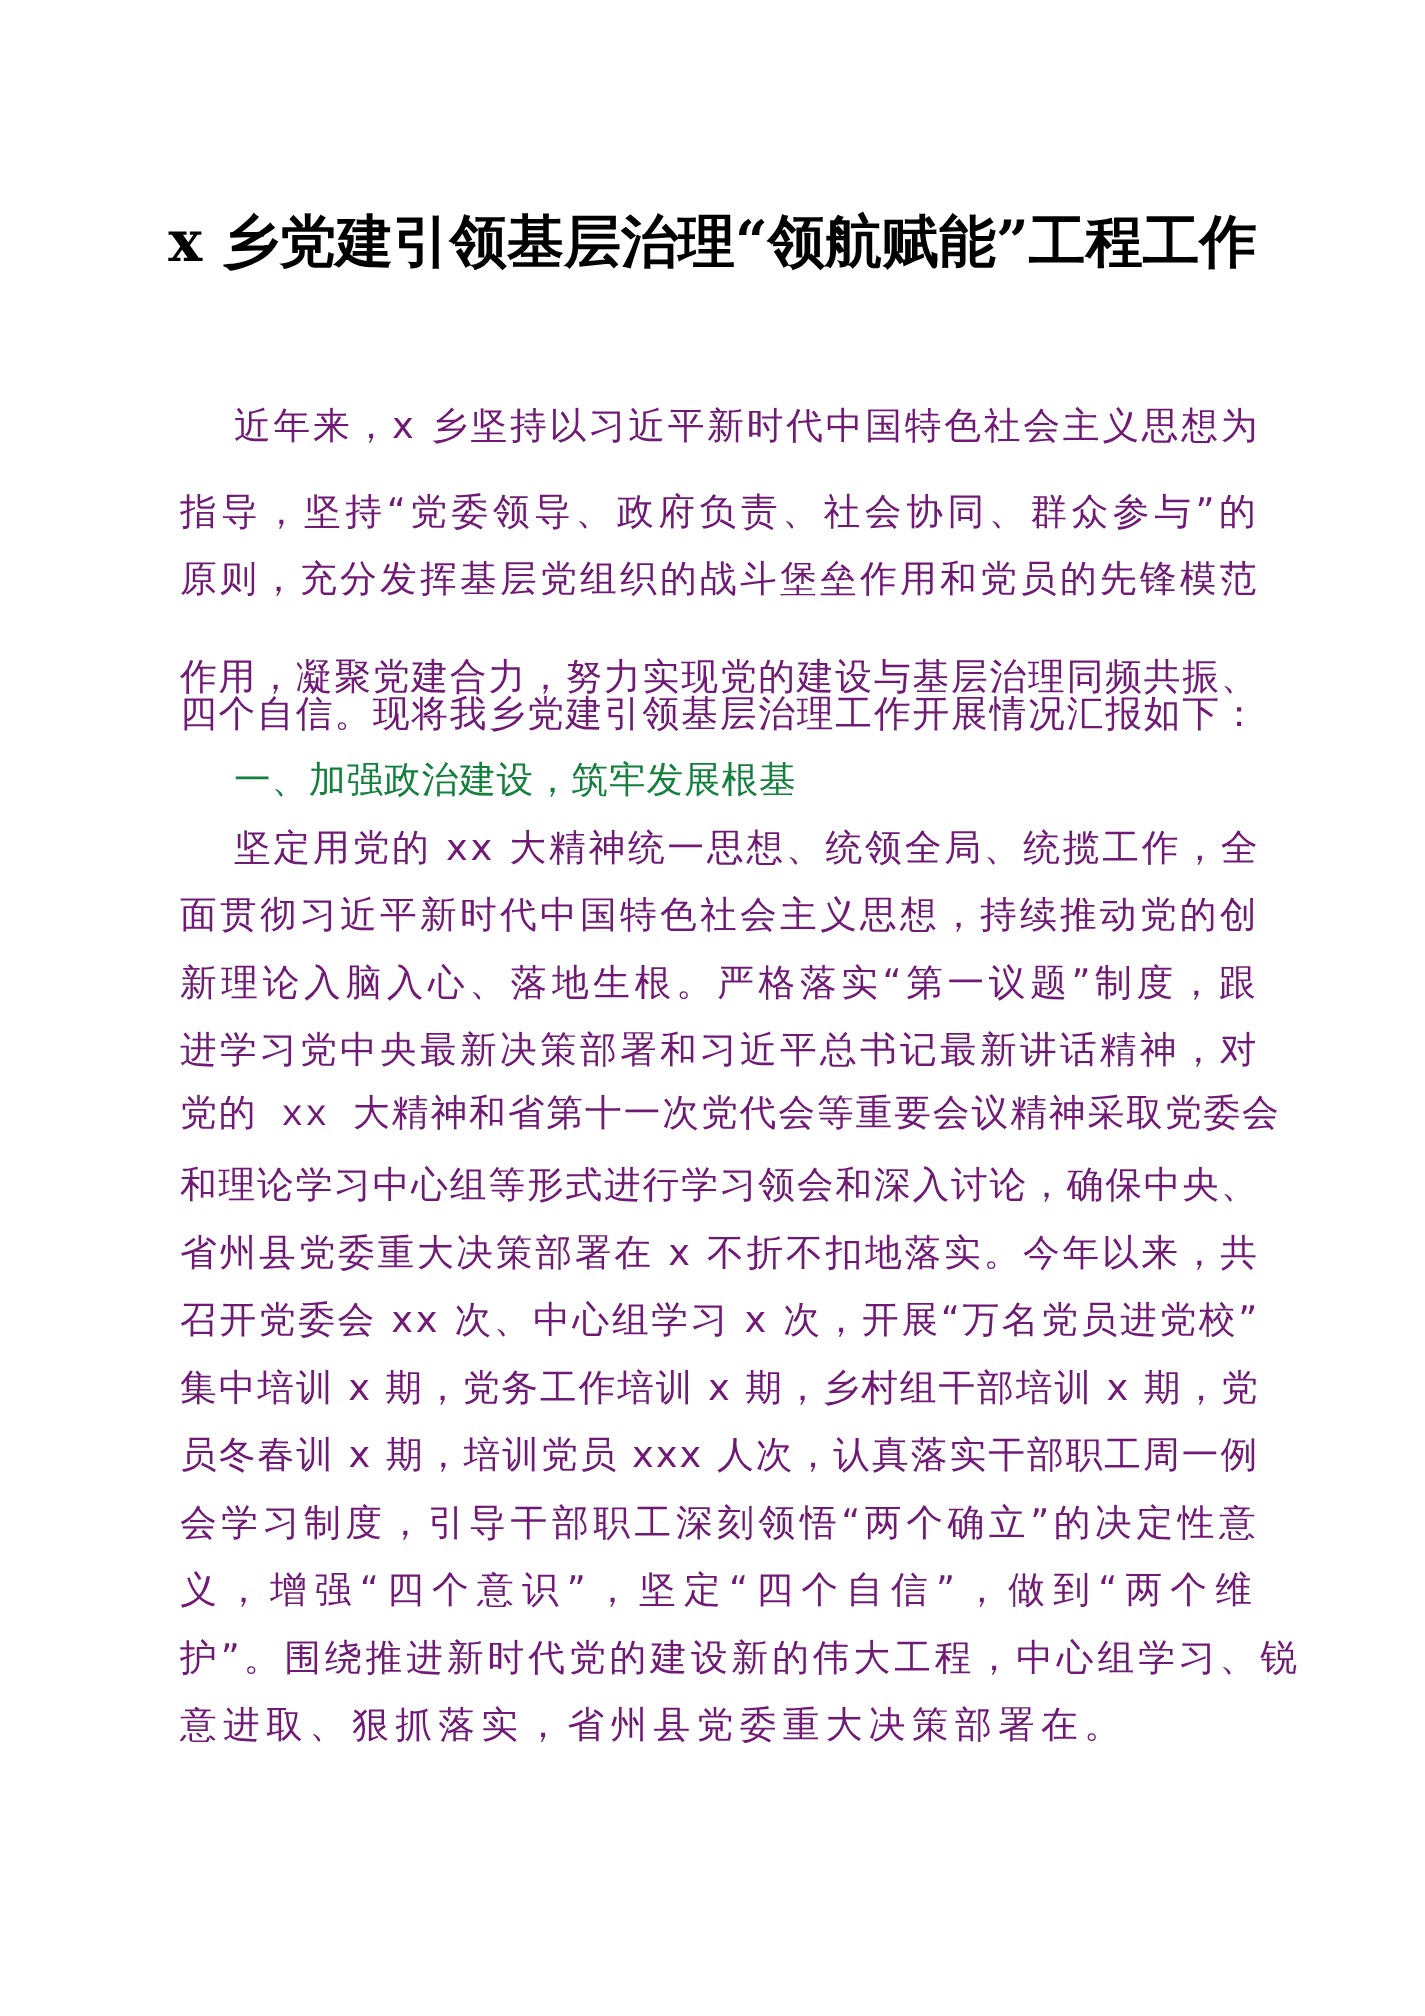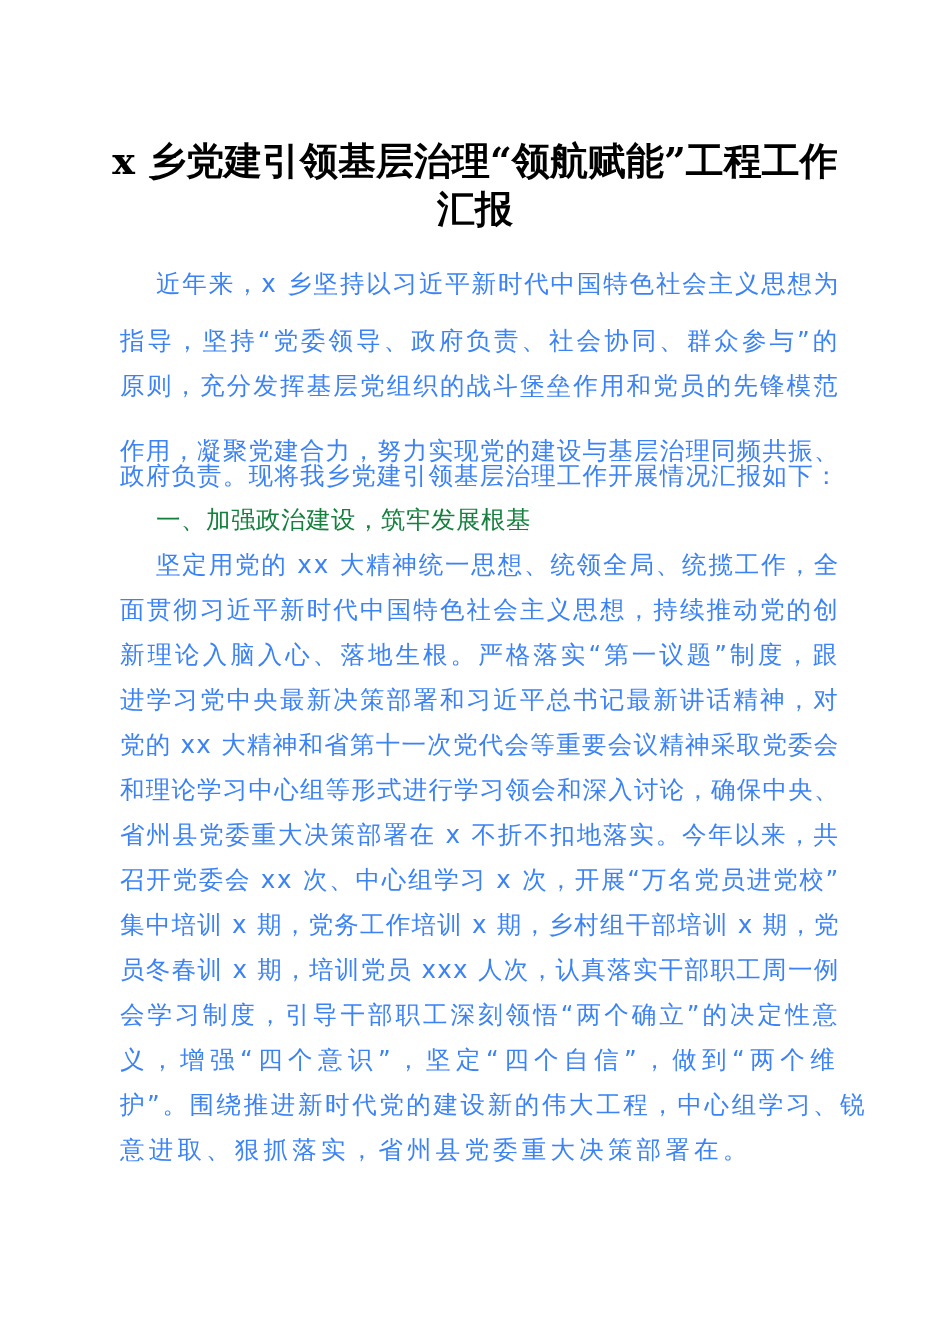--- a/index.html
+++ b/index.html
@@ -47,59 +47,58 @@
     }
     .line {
       position: absolute;
       left: 0;
       height: 36px;
       line-height: 36px;
       font-size: 24.5px;
       white-space: nowrap;
       font-family: "DejaVu Sans", "Liberation Sans", sans-serif;
       font-weight: normal;
-      color: #3b82f6;
+      color: #701a75;
       letter-spacing: 4.2px;
       text-align: justify;
     }
     .line.indent {
       left: 36px;
     }
     .heading {
       font-family: "DejaVu Sans", "Liberation Sans", sans-serif;
       font-weight: normal;
       letter-spacing: 0.5px;
       color: #15803d;
     }
   </style>
 </head>
 <body>
 
 <div class="page">
 
   <div class="title">
     <span class="tline">x 乡党建引领基层治理“领航赋能”工程工作</span>
-    <span class="tline">汇报</span>
   </div>
 
   <div class="body-lines">
 
     <div class="line indent" style="top: 16px; letter-spacing: 1.82963px;">近年来，x 乡坚持以习近平新时代中国特色社会主义思想为</div>
     <div class="line" style="top: 73px; letter-spacing: 3.05185px;">指导，坚持“党委领导、政府负责、社会协同、群众参与”的</div>
     <div class="line" style="top: 118px; letter-spacing: 2.16296px;">原则，充分发挥基层党组织的战斗堡垒作用和党员的先锋模范</div>
     <div class="line" style="top: 163px; letter-spacing: 1.2px; margin-top: 20px;">作用，凝聚党建合力，努力实现党的建设与基层治理同频共振、</div>
-    <div class="line" style="top: 208px; letter-spacing: 1.2px;">政府负责。现将我乡党建引领基层治理工作开展情况汇报如下：</div>
+    <div class="line" style="top: 208px; letter-spacing: 1.2px;">四个自信。现将我乡党建引领基层治理工作开展情况汇报如下：</div>
 
     <div class="line indent heading" style="top:252px;">一、加强政治建设，筑牢发展根基</div>
 
     <div class="line indent" style="top: 297px; letter-spacing: 1.84286px;">坚定用党的 xx 大精神统一思想、统领全局、统揽工作，全</div>
     <div class="line" style="top: 342px; letter-spacing: 2.16296px;">面贯彻习近平新时代中国特色社会主义思想，持续推动党的创</div>
     <div class="line" style="top: 387px; letter-spacing: 3.05185px;">新理论入脑入心、落地生根。严格落实“第一议题”制度，跟</div>
     <div class="line" style="top: 432px; letter-spacing: 2.16296px;">进学习党中央最新决策部署和习近平总书记最新讲话精神，对</div>
-    <div class="line" style="top: 477px; letter-spacing: 1.26667px;">党的 xx 大精神和省第十一次党代会等重要会议精神采取党委会</div>
+    <div class="line" style="top: 477px; letter-spacing: 1.26667px; font-family: Liberation Mono, monospace;">党的 xx 大精神和省第十一次党代会等重要会议精神采取党委会</div>
     <div class="line" style="top: 522px; letter-spacing: 1.2px;">和理论学习中心组等形式进行学习领会和深入讨论，确保中央、</div>
     <div class="line" style="top: 567px; letter-spacing: 1.82069px;">省州县党委重大决策部署在 x 不折不扣地落实。今年以来，共</div>
     <div class="line" style="top: 612px; letter-spacing: 1.7625px;">召开党委会 xx 次、中心组学习 x 次，开展“万名党员进党校”</div>
     <div class="line" style="top: 657px; letter-spacing: 1.26061px;">集中培训 x 期，党务工作培训 x 期，乡村组干部培训 x 期，党</div>
     <div class="line" style="top: 702px; letter-spacing: 1.325px;">员冬春训 x 期，培训党员 xxx 人次，认真落实干部职工周一例</div>
     <div class="line" style="top: 747px; letter-spacing: 3.05185px;">会学习制度，引导干部职工深刻领悟“两个确立”的决定性意</div>
     <div class="line" style="top: 792px; letter-spacing: 5.46923px;">义，增强“四个意识”，坚定“四个自信”，做到“两个维</div>
     <div class="line" style="top: 837px; letter-spacing: 2.60741px;">护”。围绕推进新时代党的建设新的伟大工程，中心组学习、锐</div>
     <div class="line" style="top:882px;">意进取、狠抓落实，省州县党委重大决策部署在。</div>
   </div>

